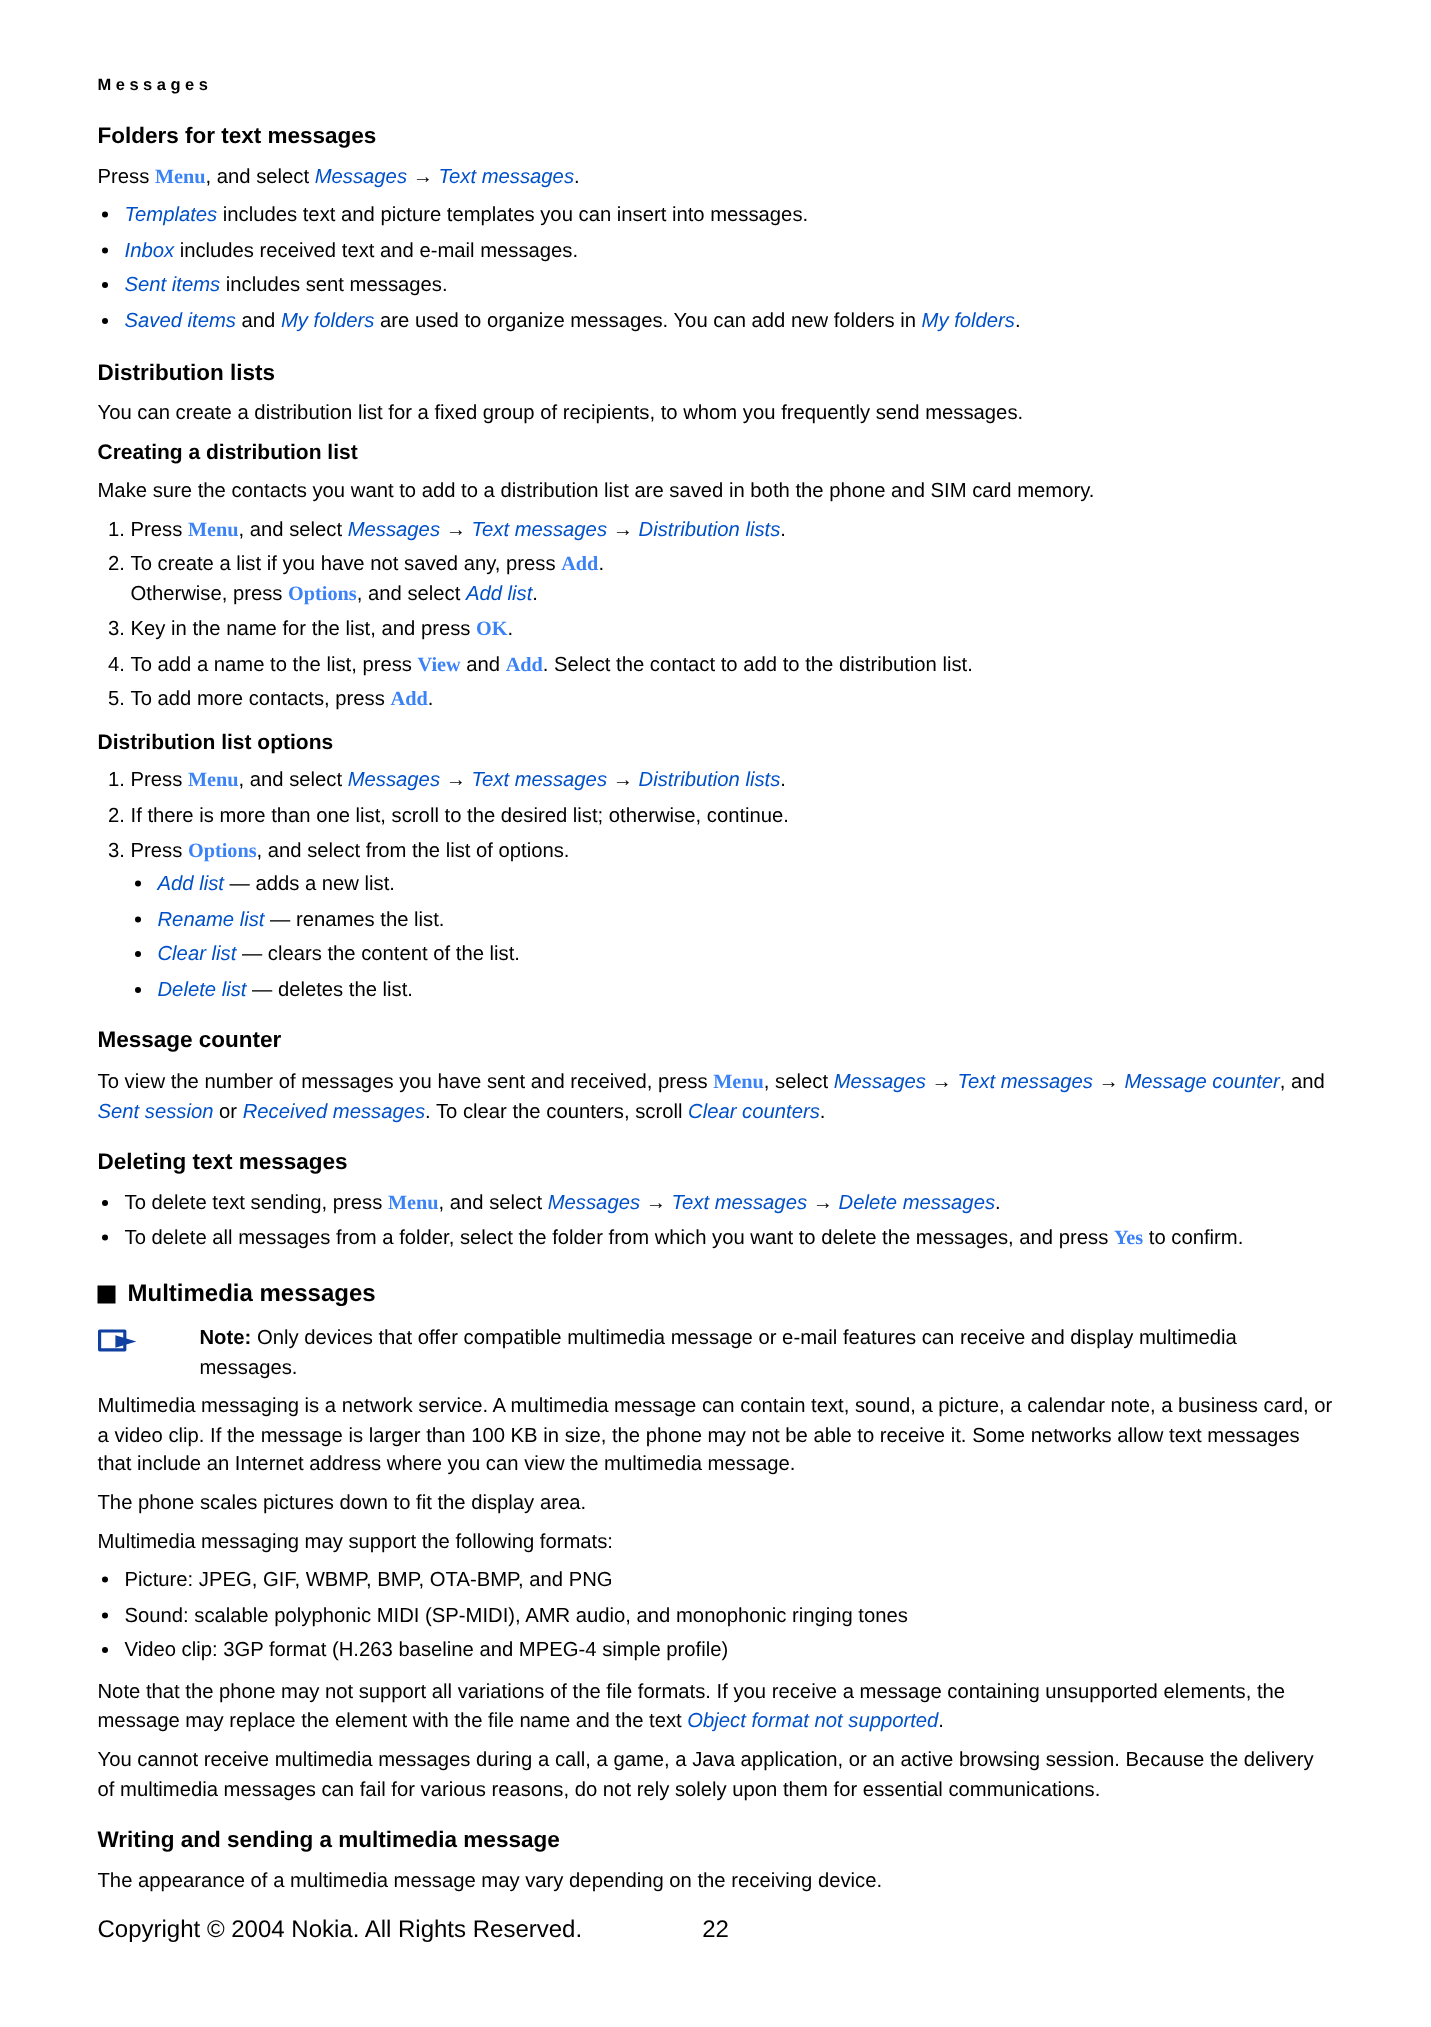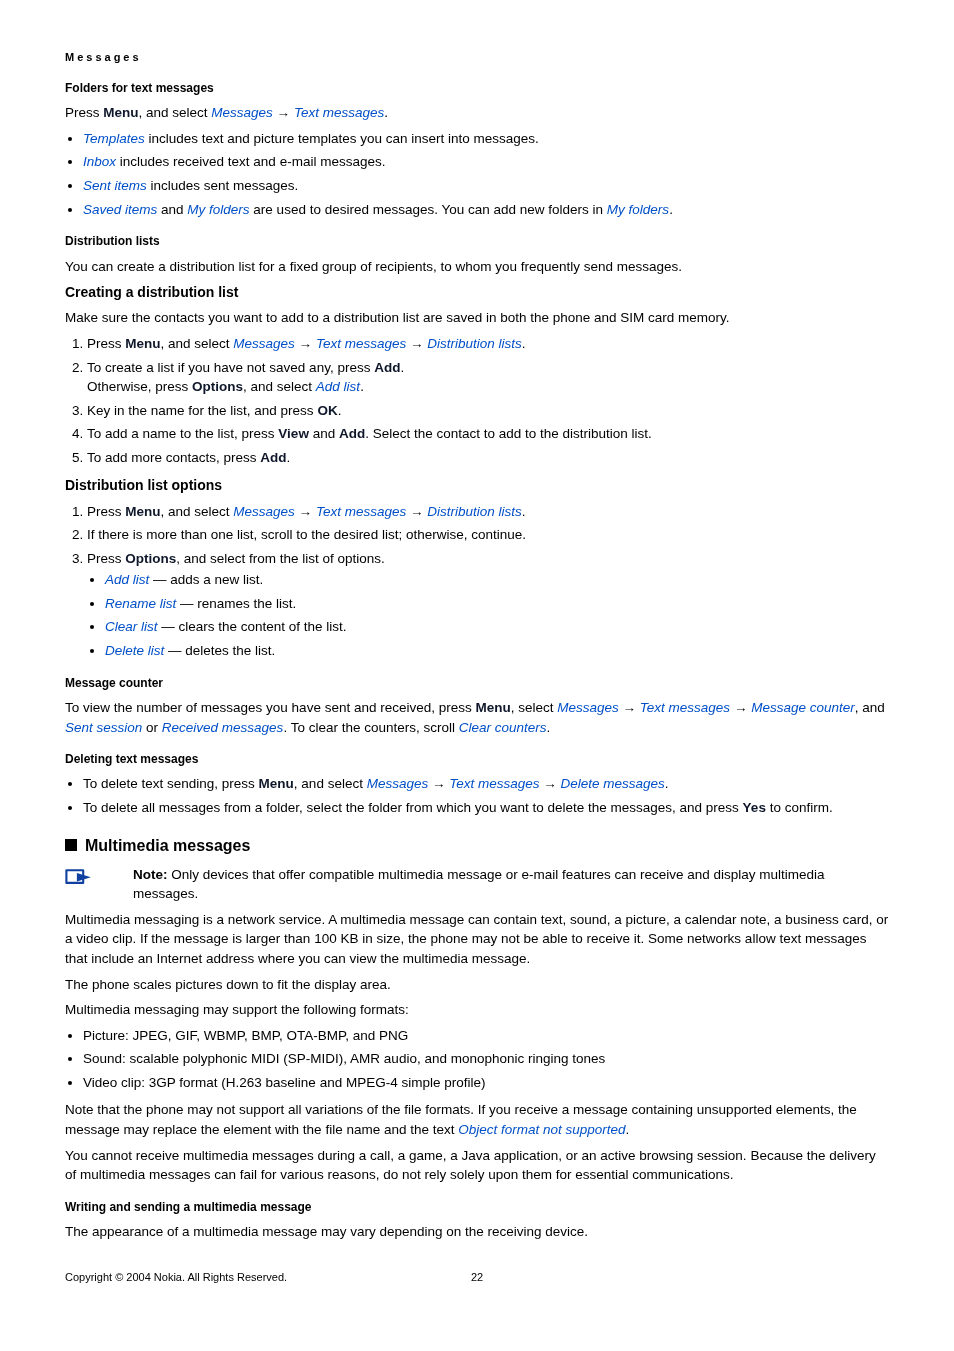--- a/index.html
+++ b/index.html
@@ -12,21 +12,21 @@
     padding: 50px 65px 30px 65px;
     line-height: 1.45;
   }
   .breadcrumb {
     letter-spacing: 3px;
     font-weight: bold;
     font-size: 11px;
     margin-bottom: 12px;
   }
   h2 {
-    font-size: 12px;
+    font-size: 15px;
     font-weight: bold;
     margin-top: 14px;
     margin-bottom: 6px;
   }
   h3 {
     font-size: 14px;
     font-weight: bold;
     margin-top: 0;
     margin-bottom: 6px;
   }
@@ -44,42 +44,42 @@
   }
   .h-with-square h2 {
     margin: 0;
     font-size: 16px;
   }
   p { margin-bottom: 6px; }
   ul { list-style: disc; padding-left: 18px; margin-bottom: 8px; }
   ul.nested { margin-top: 2px; margin-bottom: 2px; }
   ol { list-style: decimal; padding-left: 22px; margin-bottom: 8px; }
   li { margin-bottom: 4px; }
-  .blue-b { color: #0f172a; font-weight: bold; }
+  .blue-b { color: #3b82f6; font-weight: bold; font-family: Liberation Serif, serif; }
   .blue-i { color: #0050c8; font-style: italic; }
   .arrow { font-family: Arial; }
   .note-row {
     display: flex;
     align-items: flex-start;
     gap: 40px;
     margin-top: 0;
     margin-bottom: 6px;
   }
   .note-icon {
     flex-shrink: 0;
     width: 28px;
     height: 22px;
     margin-top: 2px;
   }
   .note-text p { margin: 0; }
   .footer {
     display: flex;
     justify-content: space-between;
-    font-size: 11px;
-    margin-top: 28px;
+    font-size: 16px;
+    margin-top: 12px;
   }
   .footer .pagenum {
     position: absolute;
     left: 50%;
     transform: translateX(-50%);
   }
   .footer-wrap { position: relative; }
 </style>
 </head>
 <body>
@@ -89,21 +89,21 @@
 <h2>Folders for text messages</h2>
 <p>
   <span>Press </span><span class="blue-b">Menu</span><span>, and select </span><span class="blue-i">Messages</span>
   <span class="arrow">→</span>
   <span class="blue-i">Text messages</span><span>.</span>
 </p>
 <ul>
   <li><span class="blue-i">Templates</span><span> includes text and picture templates you can insert into messages.</span></li>
   <li><span class="blue-i">Inbox</span><span> includes received text and e-mail messages.</span></li>
   <li><span class="blue-i">Sent items</span><span> includes sent messages.</span></li>
-  <li><span class="blue-i">Saved items</span><span> and </span><span class="blue-i">My folders</span><span> are used to desired messages. You can add new folders in </span><span class="blue-i">My folders</span><span>.</span></li>
+  <li><span class="blue-i">Saved items</span><span> and </span><span class="blue-i">My folders</span><span> are used to organize messages. You can add new folders in </span><span class="blue-i">My folders</span><span>.</span></li>
 </ul>
 
 <h2>Distribution lists</h2>
 <p>You can create a distribution list for a fixed group of recipients, to whom you frequently send messages.</p>
 
 <h3>Creating a distribution list</h3>
 <p>Make sure the contacts you want to add to a distribution list are saved in both the phone and SIM card memory.</p>
 <ol>
   <li>
     <span>Press </span><span class="blue-b">Menu</span><span>, and select </span><span class="blue-i">Messages</span>

